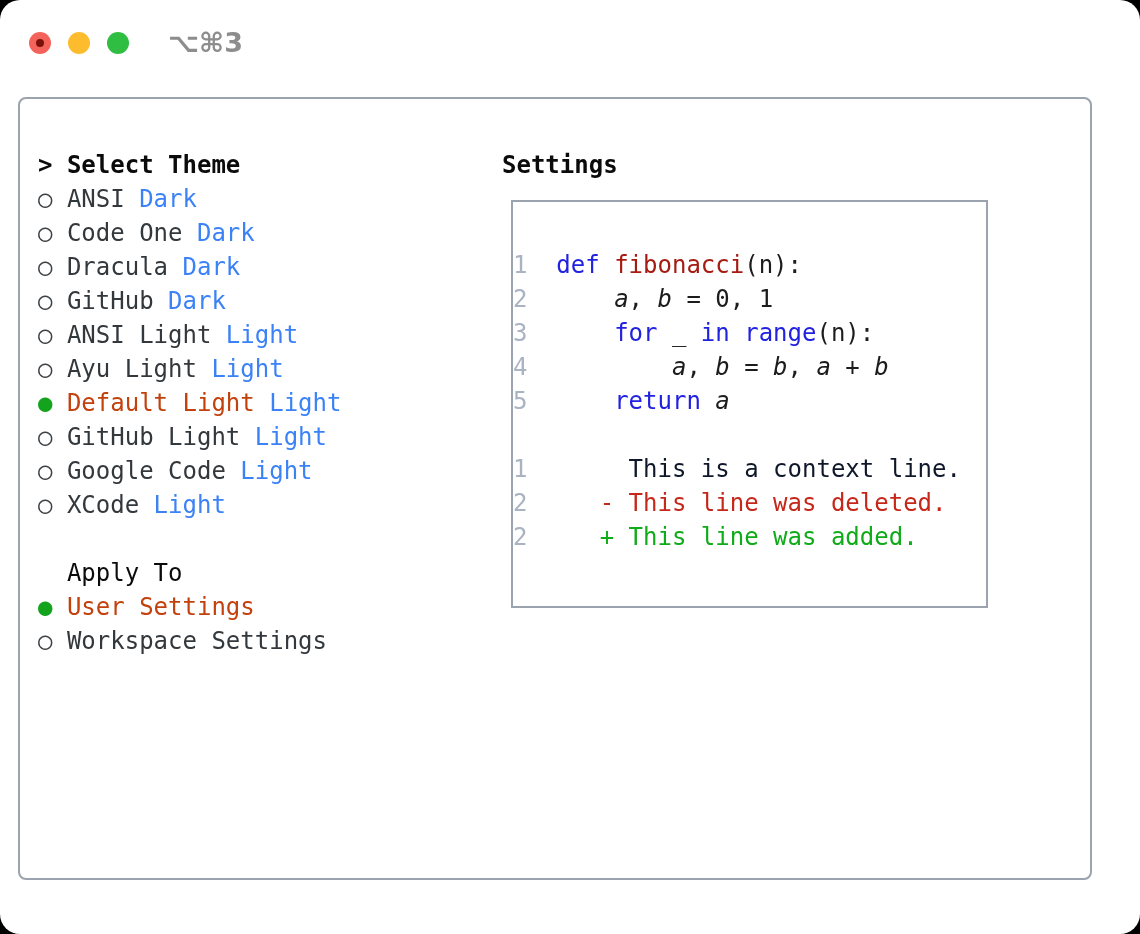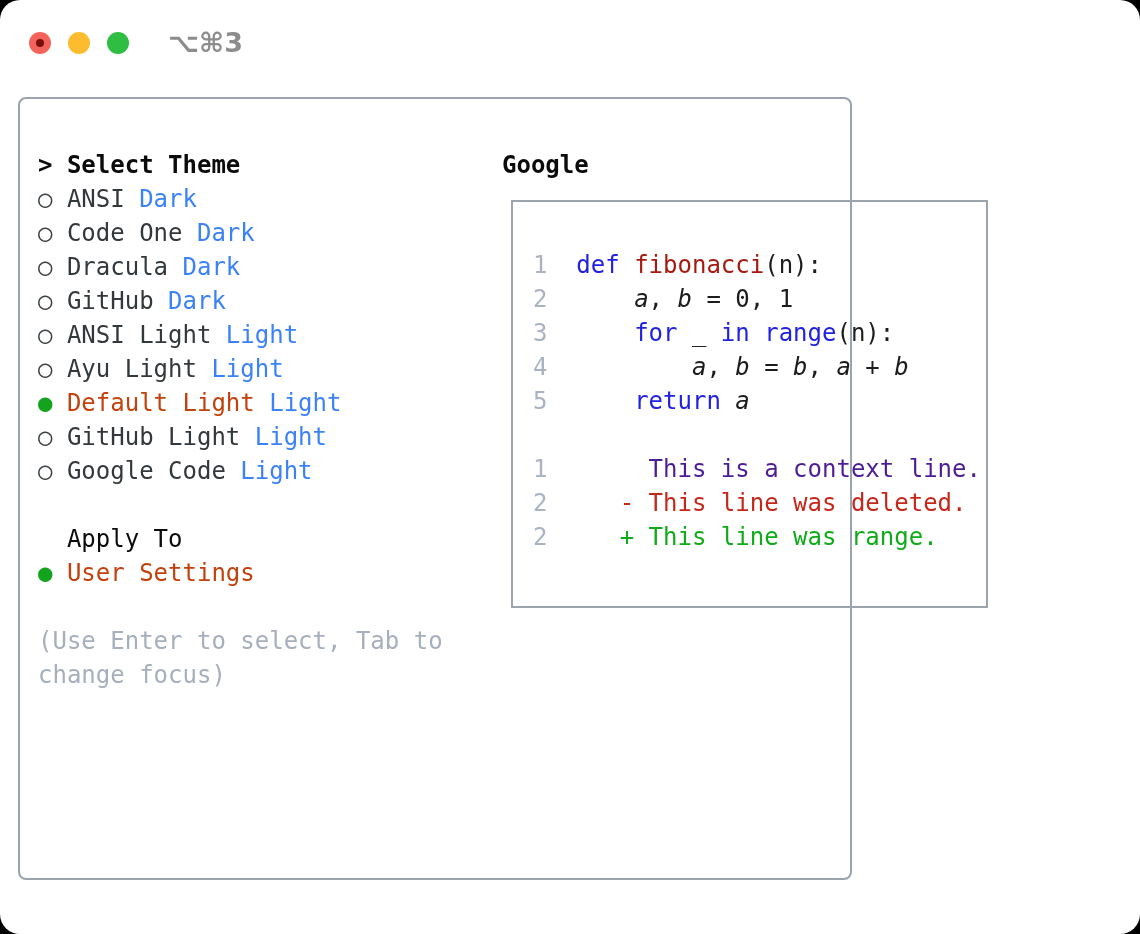--- a/index.html
+++ b/index.html
@@ -32,21 +32,21 @@
   .light.yellow { background:#fdbc2e; }
   .light.green { background:#2fbe41; }
   .shortcut {
     margin-left:22px;
     font-family:"DejaVu Sans","DejaVu Sans Mono",sans-serif;
     font-size:27px; font-weight:bold; color:#8d8d8d;
   }
   
   .panel {
     position:absolute; left:18px; top:97px;
-    width:834px; height:783px;
+    width:1074px; height:783px;
     border:2px solid #9aa3ae; border-radius:8px;
     box-sizing:border-box;
     background:#fff;
   }
   
   .left-col {
     position:absolute; left:18px; top:49px;
     font-size:24px; line-height:34px; color:#33383d;
   }
   .row { height:34px; white-space:pre; }
@@ -63,31 +63,31 @@
   
   .preview-title {
     position:absolute; left:482px; top:49px;
     font-size:24px; line-height:34px; font-weight:bold; color:#0b0b0b;
   }
   .preview-box {
     position:absolute; left:491px; top:101px;
     width:477px; height:408px;
     border:2px solid #9aa3ae;
     box-sizing:border-box;
-    padding:46px 0 0 20px;
+    padding:46px 0 0 0;
     font-size:24px; line-height:34px;
     overflow:hidden;
   }
   .code-line { height:34px; white-space:pre; color:#1c1c1c; }
   .lineno { display:inline-block; width:3ch; color:#a9b3c2; }
   .tok-keyword { color:#2121e0; }
   .tok-function { color:#a51b12; }
   .tok-variable { font-style:italic; color:#1c1c1c; }
   .tok-plain { color:#1c1c1c; }
-  .diff-context { color:#4c1d95; }
+  .diff-context { color:#0f172a; }
   .diff-deleted { color:#c5281a; }
   .diff-added { color:#10ab18; }
 </style>
 </head>
 <body>
 
 <div class="window">
 
   <div class="titlebar">
     <span class="light red">
@@ -105,38 +105,36 @@
           <div class="row"><span class="prompt">&gt;</span><span class="bold-title">Select Theme</span></div>
           <div class="row"><span class="marker">○</span><span>ANSI</span><span class="muted"> Dark</span></div>
           <div class="row"><span class="marker">○</span><span>Code One</span><span class="muted"> Dark</span></div>
           <div class="row"><span class="marker">○</span><span>Dracula</span><span class="muted"> Dark</span></div>
           <div class="row"><span class="marker">○</span><span>GitHub</span><span class="muted"> Dark</span></div>
           <div class="row"><span class="marker">○</span><span>ANSI Light</span><span class="muted"> Light</span></div>
           <div class="row"><span class="marker">○</span><span>Ayu Light</span><span class="muted"> Light</span></div>
           <div class="row"><span class="marker sel">●</span><span class="sel">Default Light</span><span class="muted"> Light</span></div>
           <div class="row"><span class="marker">○</span><span>GitHub Light</span><span class="muted"> Light</span></div>
           <div class="row"><span class="marker">○</span><span>Google Code</span><span class="muted"> Light</span></div>
+          <div class="row"><span class="marker">○</span><span>XCode</span><span class="muted"> Light</span></div>
           <div class="spacer"></div>
           <div class="row"><span class="marker"></span><span class="dark-title">Apply To</span></div>
           <div class="row"><span class="marker sel">●</span><span class="sel">User Settings</span></div>
+          <div class="row"><span class="marker">○</span><span>Workspace Settings</span></div>
         </div>
       <div class="spacer"></div>
-      <div class="help-block">
-        <div class="row">(Use Enter to select, Tab to</div>
-        <div class="row">change focus)</div>
-      </div>
     </div>
 
-    <div class="preview-title">Google</div>
+    <div class="preview-title">Settings</div>
     <div class="preview-box" id="preview-mount">
         <div class="code-line"><span class="lineno">1</span><span class="tok-keyword">def</span><span class="tok-plain"> </span><span class="tok-function">fibonacci</span><span class="tok-plain">(n):</span></div>
         <div class="code-line"><span class="lineno">2</span><span class="tok-plain">    </span><span class="tok-variable">a</span><span class="tok-plain">, </span><span class="tok-variable">b</span><span class="tok-plain"> = 0, 1</span></div>
         <div class="code-line"><span class="lineno">3</span><span class="tok-plain">    </span><span class="tok-keyword">for</span><span class="tok-plain"> _ </span><span class="tok-keyword">in</span><span class="tok-plain"> </span><span class="tok-keyword">range</span><span class="tok-plain">(n):</span></div>
         <div class="code-line"><span class="lineno">4</span><span class="tok-plain">        </span><span class="tok-variable">a</span><span class="tok-plain">, </span><span class="tok-variable">b</span><span class="tok-plain"> = </span><span class="tok-variable">b</span><span class="tok-plain">, </span><span class="tok-variable">a</span><span class="tok-plain"> + </span><span class="tok-variable">b</span></div>
         <div class="code-line"><span class="lineno">5</span><span class="tok-plain">    </span><span class="tok-keyword">return</span><span class="tok-plain"> </span><span class="tok-variable">a</span></div>
         <div class="code-line"><span class="lineno"></span></div>
         <div class="code-line"><span class="lineno">1</span><span class="diff-context">     This is a context line.</span></div>
         <div class="code-line"><span class="lineno">2</span><span class="diff-deleted">   - This line was deleted.</span></div>
-        <div class="code-line"><span class="lineno">2</span><span class="diff-added">   + This line was range.</span></div>
+        <div class="code-line"><span class="lineno">2</span><span class="diff-added">   + This line was added.</span></div>
       </div>
 
   </div>
 </div>
 
 </body></html>

